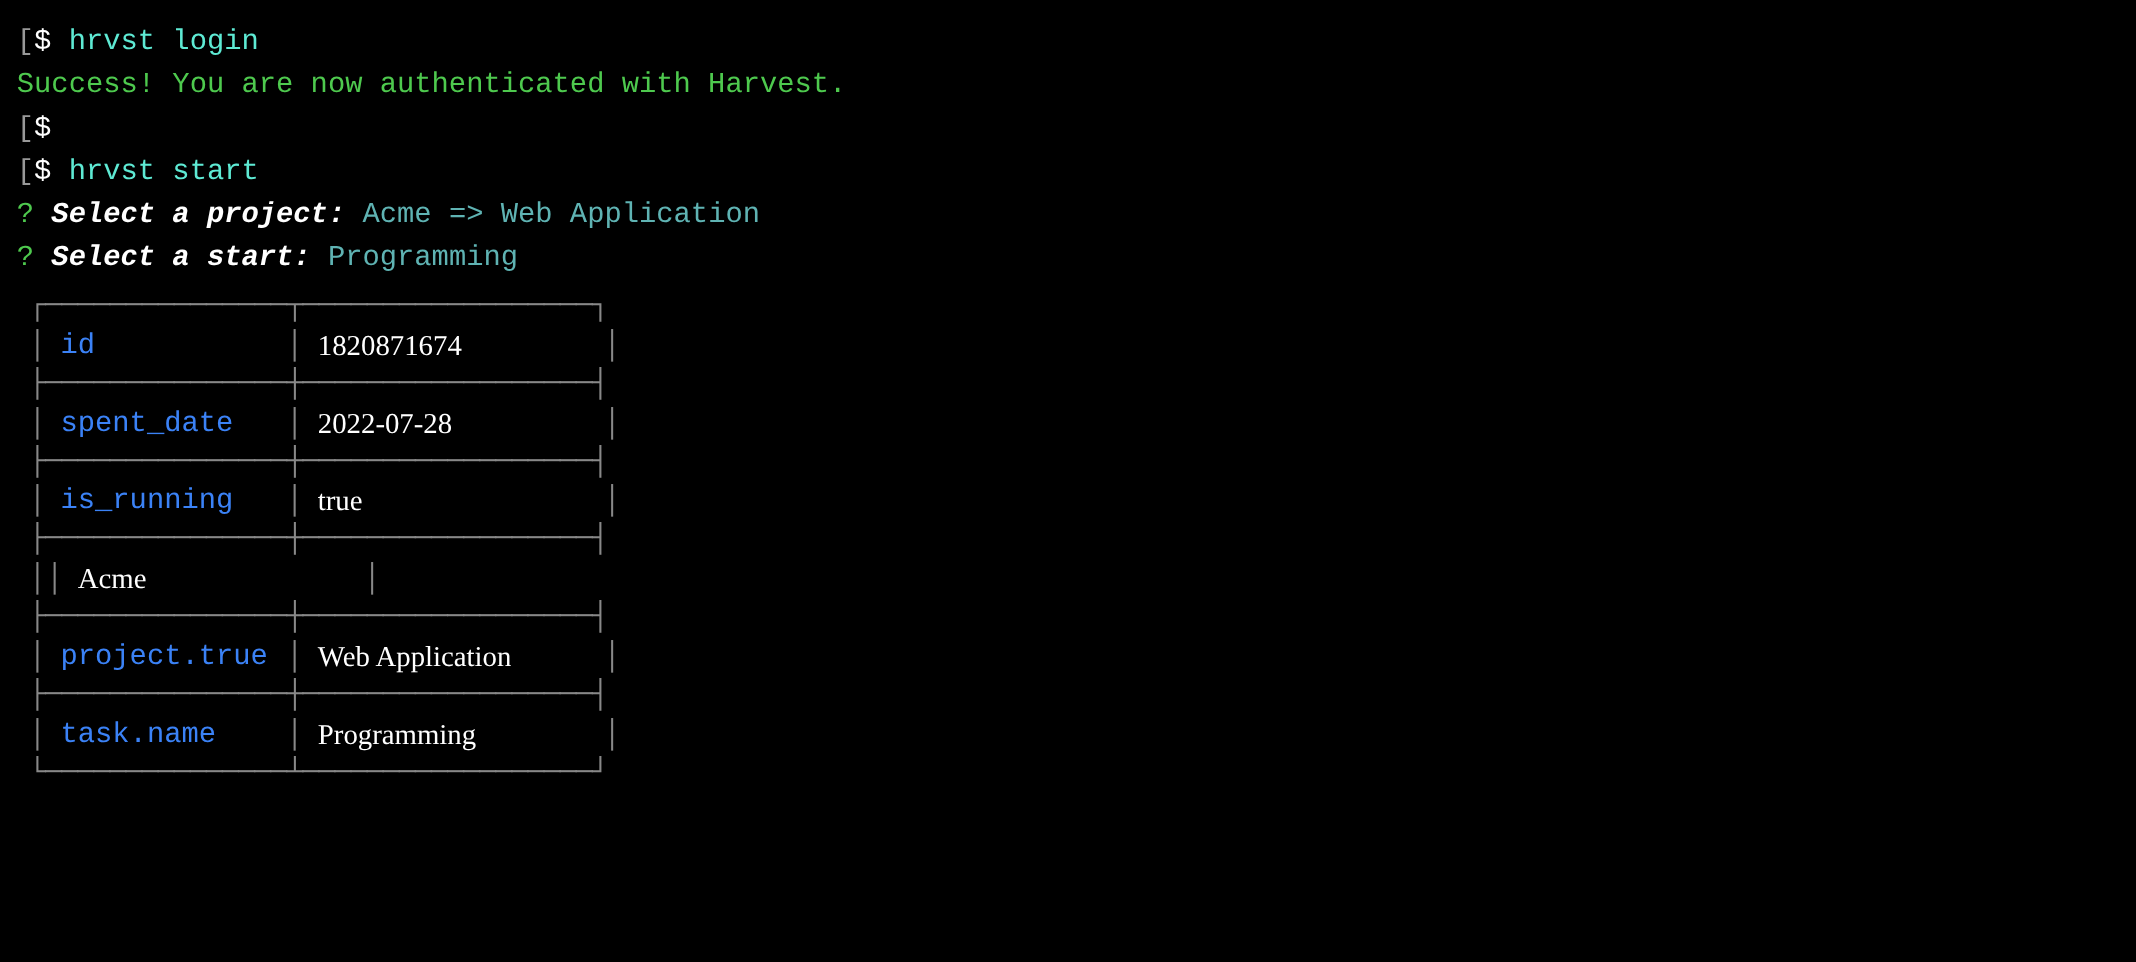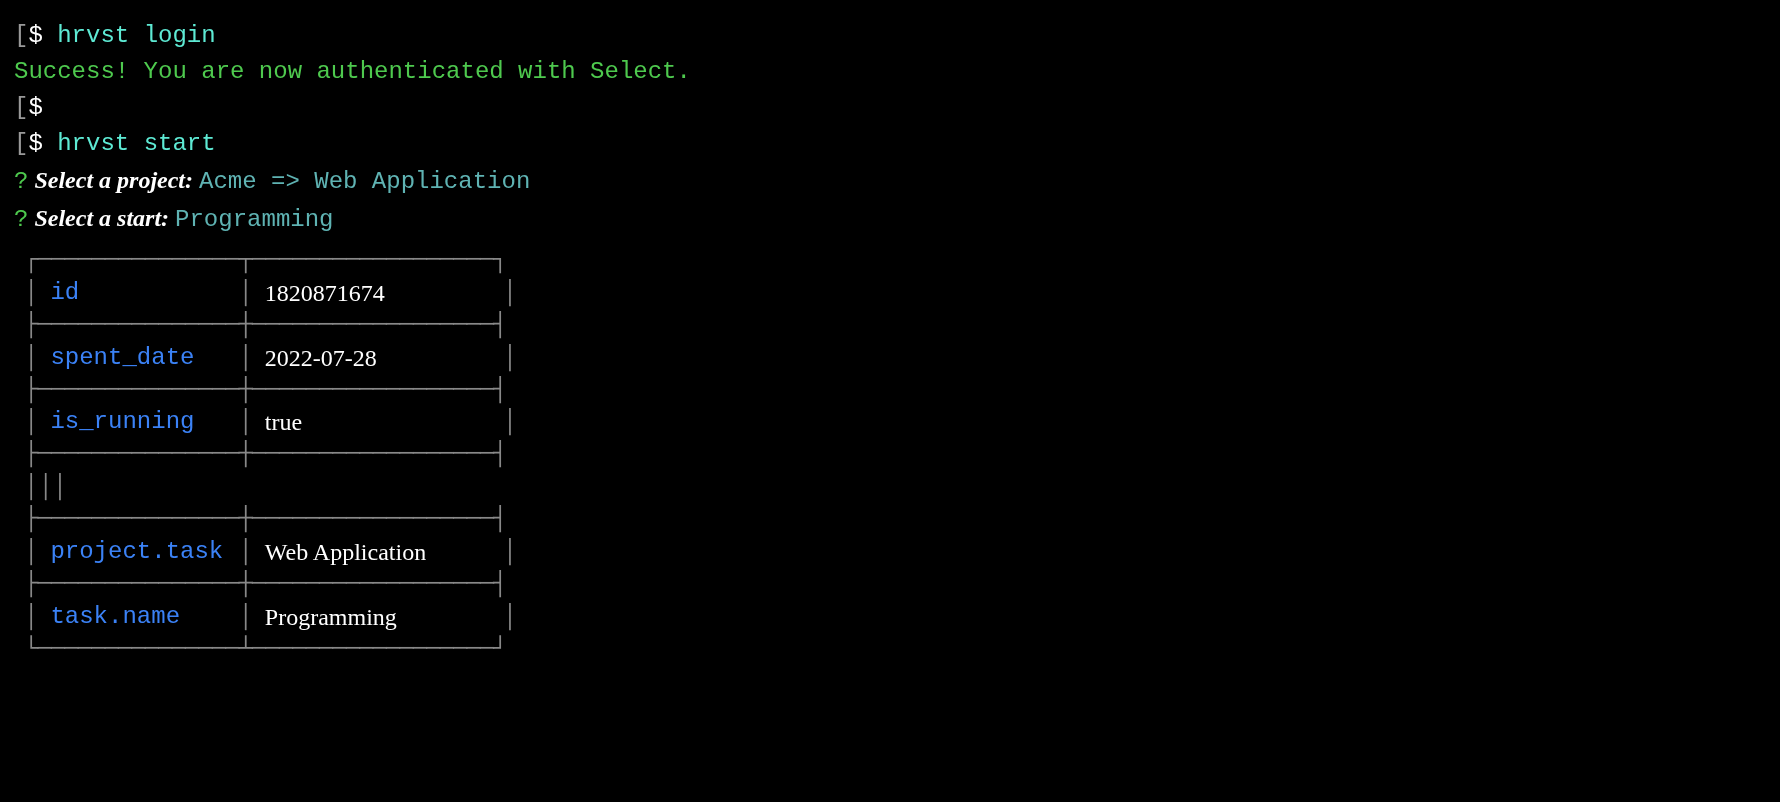--- a/index.html
+++ b/index.html
@@ -32,21 +32,20 @@
     }
     .success {
       color: #4ec94e;
     }
     .question {
       color: #4ec94e;
     }
     .bold {
       font-weight: bold;
       font-style: italic;
-      font-family: Liberation Serif, serif;
     }
     .cyan {
       color: #5fb3b3;
       margin-top: 12px;
     }
     .orange {
       color: #3b82f6;
     }
     .white {
       color: #ffffff;
@@ -80,21 +79,21 @@
       width: 250px;
       padding-left: 12px;
       font-family: Liberation Serif, serif;
     }
   </style>
 </head>
 <body>
 
 <div class="line"><span class="bracket">[</span><span class="prompt">$ </span><span class="command">hrvst login</span></div>
 
-<div class="line success">Success! You are now authenticated with Select.</div>
+<div class="line success">Success! You are now authenticated with Harvest.</div>
 
 <div class="line"><span class="bracket">[</span><span class="prompt">$ </span></div>
 
 <div class="line"><span class="bracket">[</span><span class="prompt">$ </span><span class="command">hrvst start</span></div>
 
 <div class="line"><span class="question">?</span><span class="bold white"> Select a project: </span><span class="cyan">Acme =&gt; Web Application</span></div>
 
 <div class="line"><span class="question">?</span><span class="bold white"> Select a start: </span><span class="cyan">Programming</span></div>
 
 <div class="table-container">
@@ -123,27 +122,28 @@
       <span class="col1 orange">is_running</span>
       <span class="table-border">│</span>
       <span class="col2 white">true</span>
       <span class="table-border">│</span>
     </div>
   <div class="table-hr">├───────────────┼──────────────────┤</div>
 
   <div class="table-row">
       <span class="table-border">│</span>
       <span class="table-border">│</span>
+      <span class="col2 white">Acme</span>
       <span class="table-border">│</span>
     </div>
   <div class="table-hr">├───────────────┼──────────────────┤</div>
 
   <div class="table-row">
       <span class="table-border">│</span>
-      <span class="col1 orange">project.task</span>
+      <span class="col1 orange">project.true</span>
       <span class="table-border">│</span>
       <span class="col2 white">Web Application</span>
       <span class="table-border">│</span>
     </div>
   <div class="table-hr">├───────────────┼──────────────────┤</div>
 
   <div class="table-row">
       <span class="table-border">│</span>
       <span class="col1 orange">task.name</span>
       <span class="table-border">│</span>

